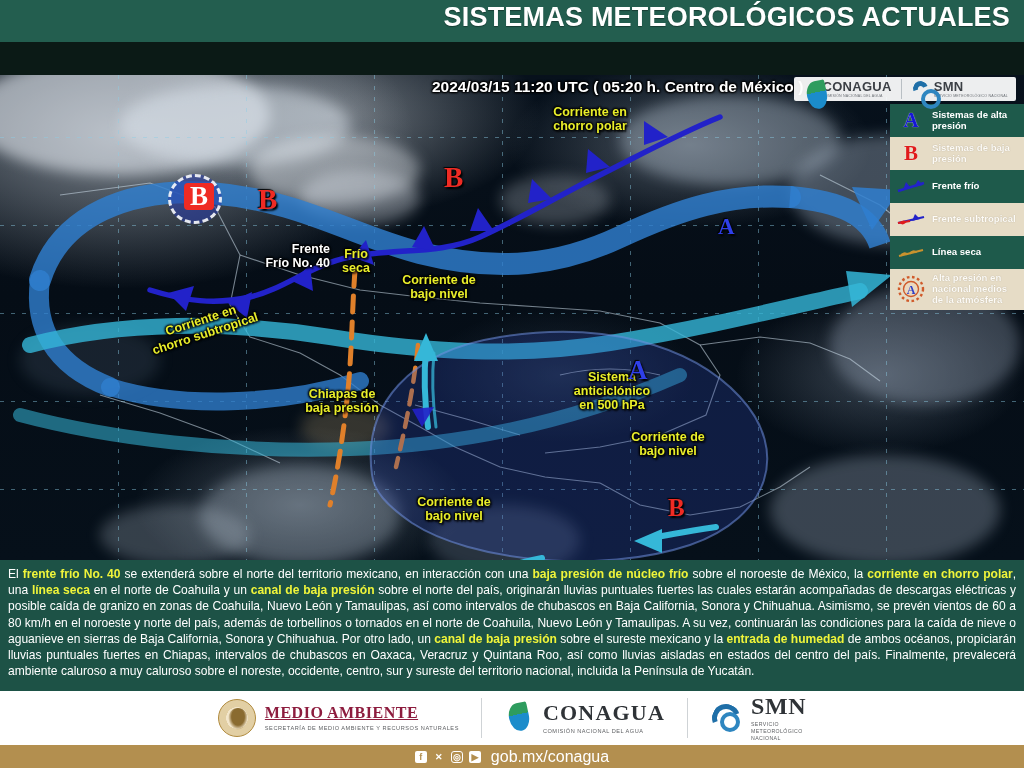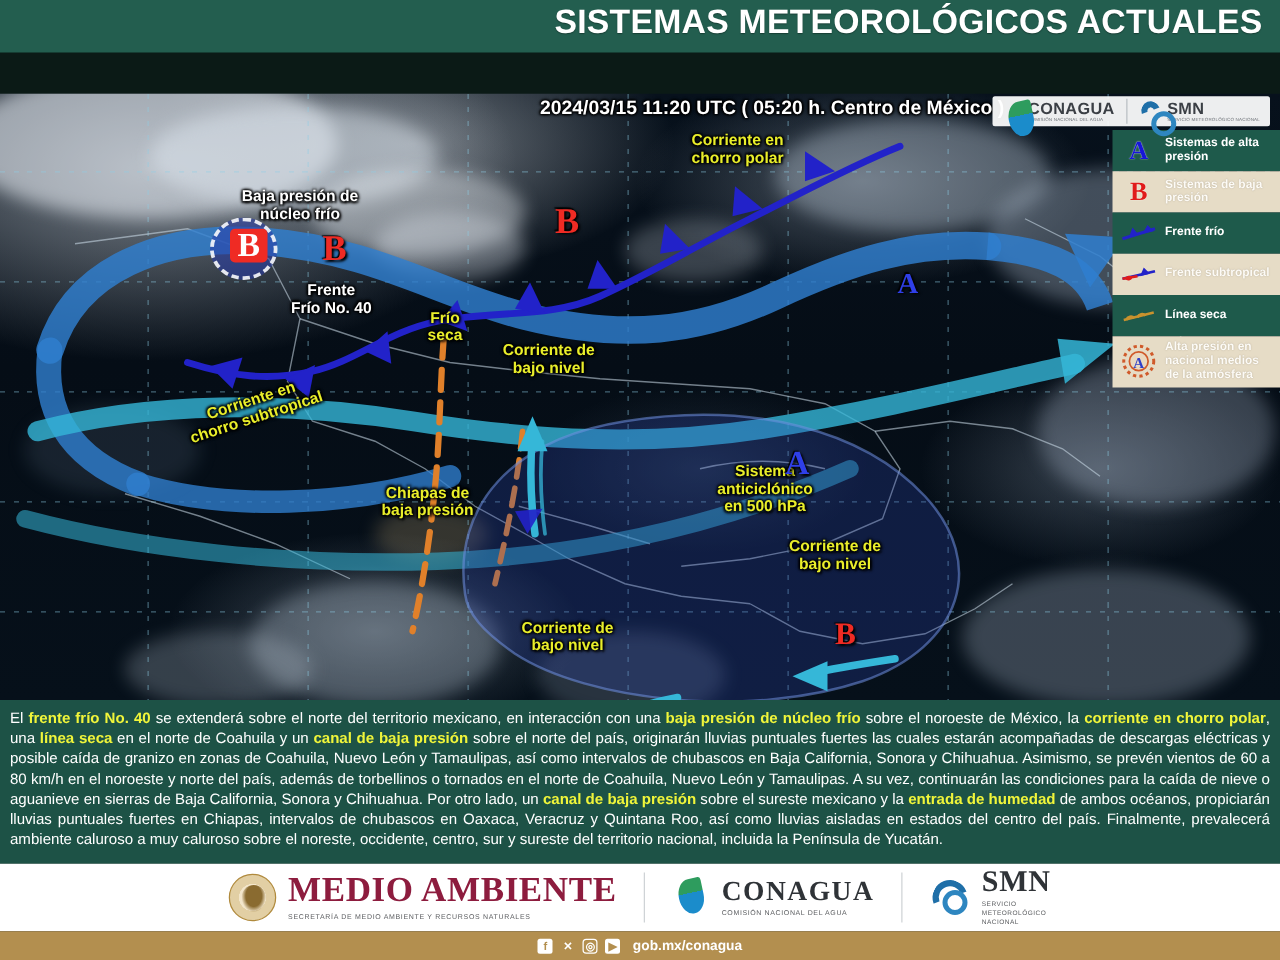--- a/index.html
+++ b/index.html
@@ -122,22 +122,22 @@
   .f-div { width:1px; height:40px; background:#cfd3d6; }
   .f-block { display:flex; align-items:center; gap:9px; }
   .f-seal {
     width:38px; height:38px; border-radius:50%;
     border:1.6px solid #b08a3d;
     background:radial-gradient(circle at 50% 50%, #f3e6cb 0 42%, #e2cfa4 43% 100%);
     position:relative;
   }
   .f-seal::after{ content:""; position:absolute; left:9px; top:8px; width:20px; height:22px;
     background:radial-gradient(ellipse at 50% 40%, #8a6b30 0 45%, rgba(138,107,48,0) 70%); border-radius:50% 50% 45% 45%; }
-  .f-ma-name { font-family:"Liberation Serif", serif; font-size:28px; font-weight:bold;
-               color:#8d1c3e; letter-spacing:.5px; line-height:1; }
+  .f-ma-name { font-family:"Liberation Serif", serif; font-size:16px; font-weight:bold;
+               color:#8d1c3e; letter-spacing:.5px; line-height:1;text-decoration:underline; }
   .f-ma-sub { font-size:5.6px; color:#5d5f62; letter-spacing:.55px; margin-top:4px; }
   .f-drop { width:30px; height:34px; position:relative; }
   .f-drop::before{ content:""; position:absolute; left:5px; top:2px; width:20px; height:28px;
     background:linear-gradient(180deg,#2e9c5e 0 40%, #1b8ccb 40% 100%);
     border-radius:50% 10% 50% 50%; transform:rotate(-12deg); }
   .f-cona { font-family:"Liberation Serif", serif; font-size:22px; font-weight:bold;
             color:#2f3337; letter-spacing:1.2px; line-height:1; }
   .f-cona-sub { font-size:5.6px; color:#5d5f62; letter-spacing:.5px; margin-top:4px; }
   .f-smn-ico { width:32px; height:32px; position:relative; }
   .f-smn-ico::before{ content:""; position:absolute; inset:2px; border-radius:50%;
@@ -150,21 +150,21 @@
   .f-smn-sub { font-size:5.2px; color:#5d5f62; letter-spacing:.4px; line-height:1.4; margin-top:3px; }
 
   .sbar {
     position:absolute; left:0; top:745px; width:1024px; height:23px;
     background:#b38f4f; display:flex; align-items:center; justify-content:center; gap:6px;
   }
   .sico { width:12px; height:12px; color:#fff; display:flex; align-items:center; justify-content:center;
           font-size:9px; font-weight:bold; }
   .sico.sq { background:#ffffff; color:#b38f4f; border-radius:2px; }
   .sico.ol { border:1.3px solid #fff; border-radius:3px; }
-  .surl { color:#ffffff; font-size:11px; font-weight:bold; margin-left:4px; }
+  .surl { color:#ffffff; font-size:16px; font-weight:normal; margin-left:4px; }
 </style>
 </head>
 <body>
 
 <div class="page">
 
   <div class="hdr-main">
     <div class="hdr-title">SISTEMAS METEOROLÓGICOS ACTUALES</div>
   </div>
 
@@ -298,23 +298,21 @@
         <div class="f-smn-ico" style="width:19px;height:19px;"></div>
         <div>
           <div class="ml-name">SMN</div>
           <div class="ml-sub">SERVICIO METEOROLÓGICO NACIONAL</div>
         </div>
       </div>
     </div>
 
     <div class="lbl" style="left:530px;  top:30px;  width:120px;">Corriente en
 chorro polar</div>
-    <div class="lbl white" style="left:160px;  top:75px;  width:160px;">Baja presión de
-núcleo frío</div>
-    <div class="lbl white" style="left:200px;  top:150px; width:130px;">Frente
+    <div class="lbl white" style="left:200px;  top:167px; width:130px;text-align:right;">Frente
 Frío No. 40</div>
     <div class="lbl" style="left:325px;  top:172px; width:62px;">Frío
 seca</div>
     <div class="lbl" style="left:108px;  top:238px; width:190px; transform:rotate(-18deg); transform-origin:50% 50%;">Corriente en
 chorro subtropical</div>
     <div class="lbl" style="left:282px;  top:312px; width:120px;">Chiapas de
 baja presión</div>
     <div class="lbl" style="left:380px;  top:198px; width:118px;">Corriente de
 bajo nivel</div>
     <div class="lbl" style="left:552px;  top:295px; width:120px;text-align:center;">Sistema

